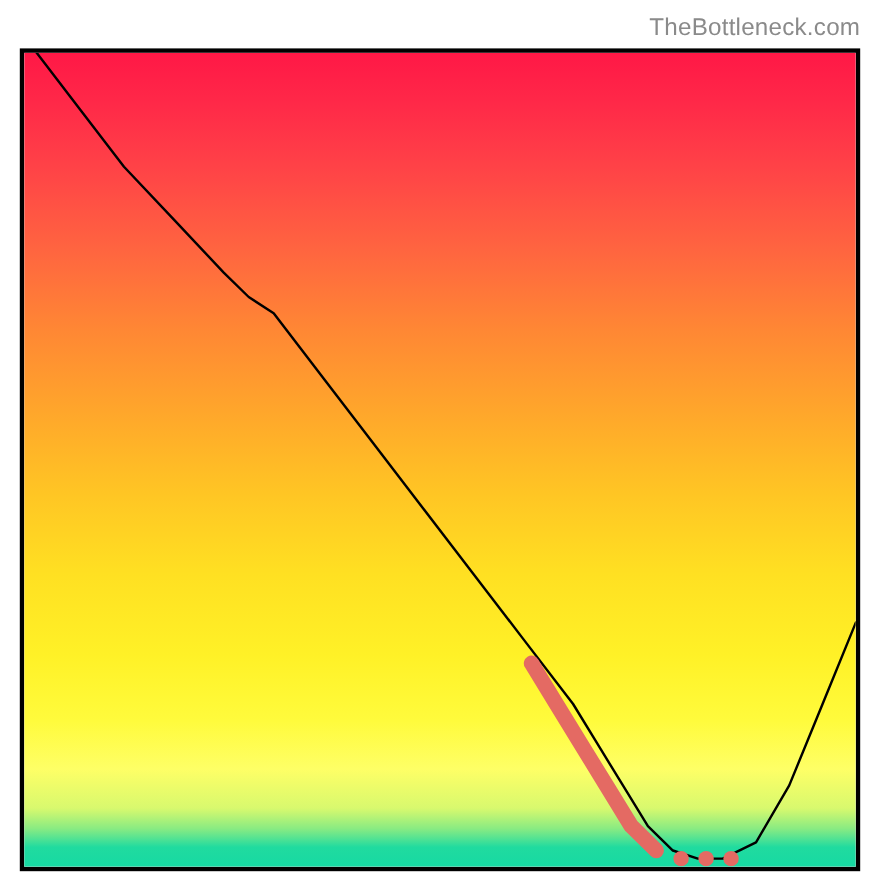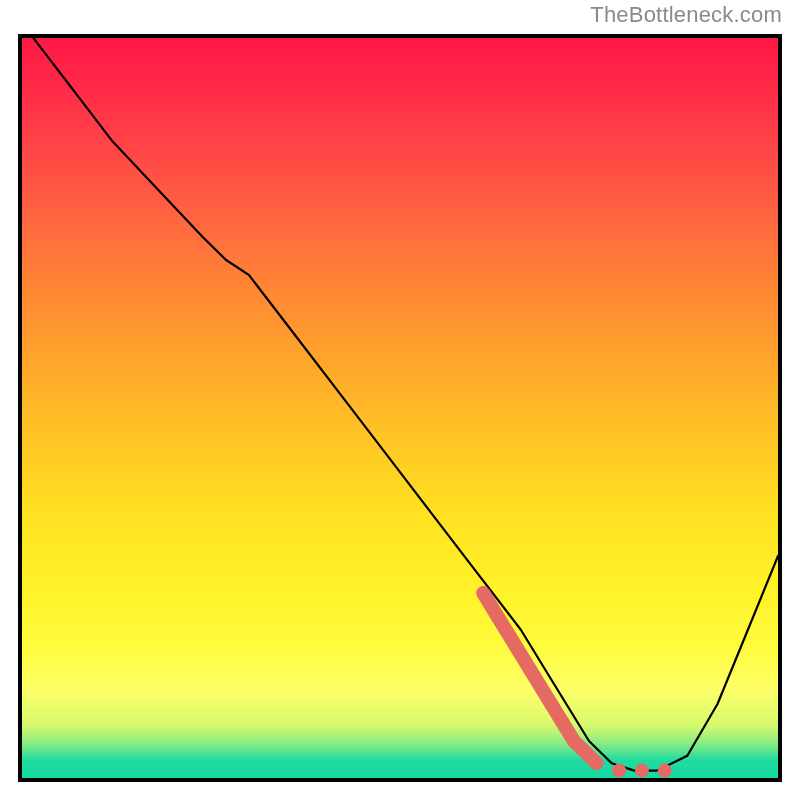--- a/index.html
+++ b/index.html
@@ -8,20 +8,21 @@
     width: 800px;
     height: 800px;
     background: #ffffff;
     font-family: Arial, Helvetica, sans-serif;
     overflow: hidden;
   }
   .wrap {
     position: relative;
     width: 800px;
     height: 624px;
+    margin-top: 10px;
   }
   .attribution {
     position: absolute;
     top: 2px;
     right: 18px;
     font-size: 22px;
     font-weight: 500;
     color: #8a8a8a;
     letter-spacing: 0.2px;
   }

